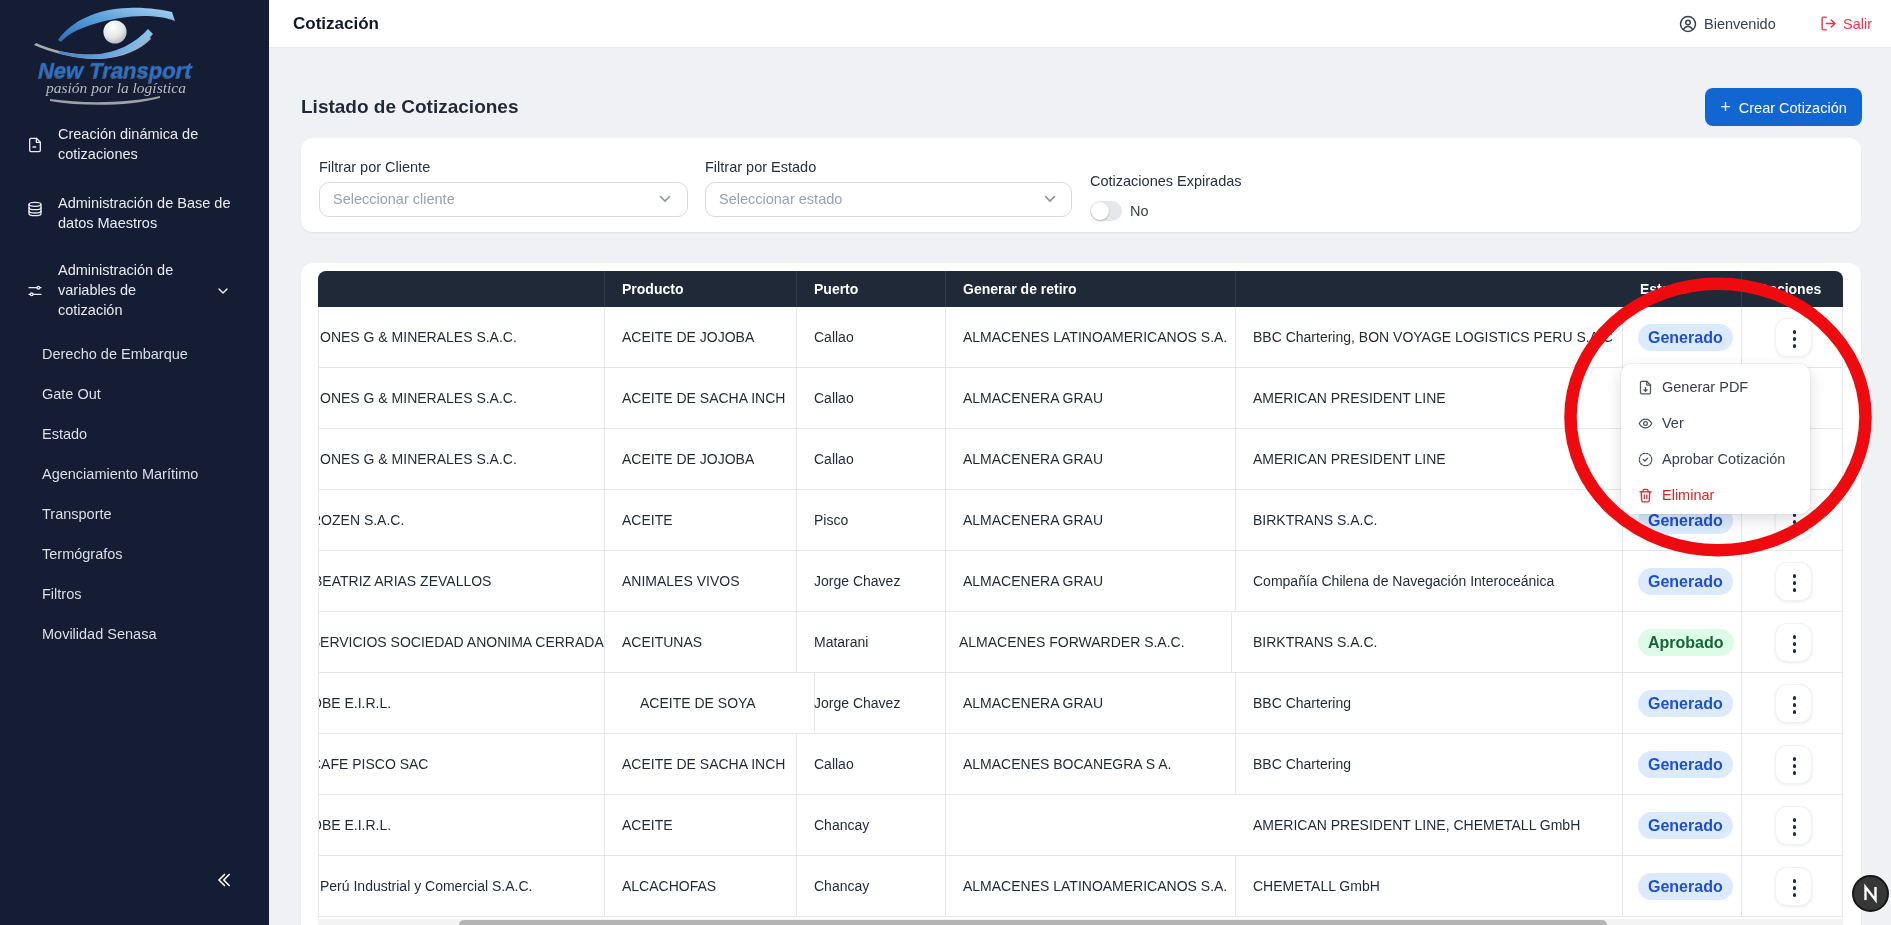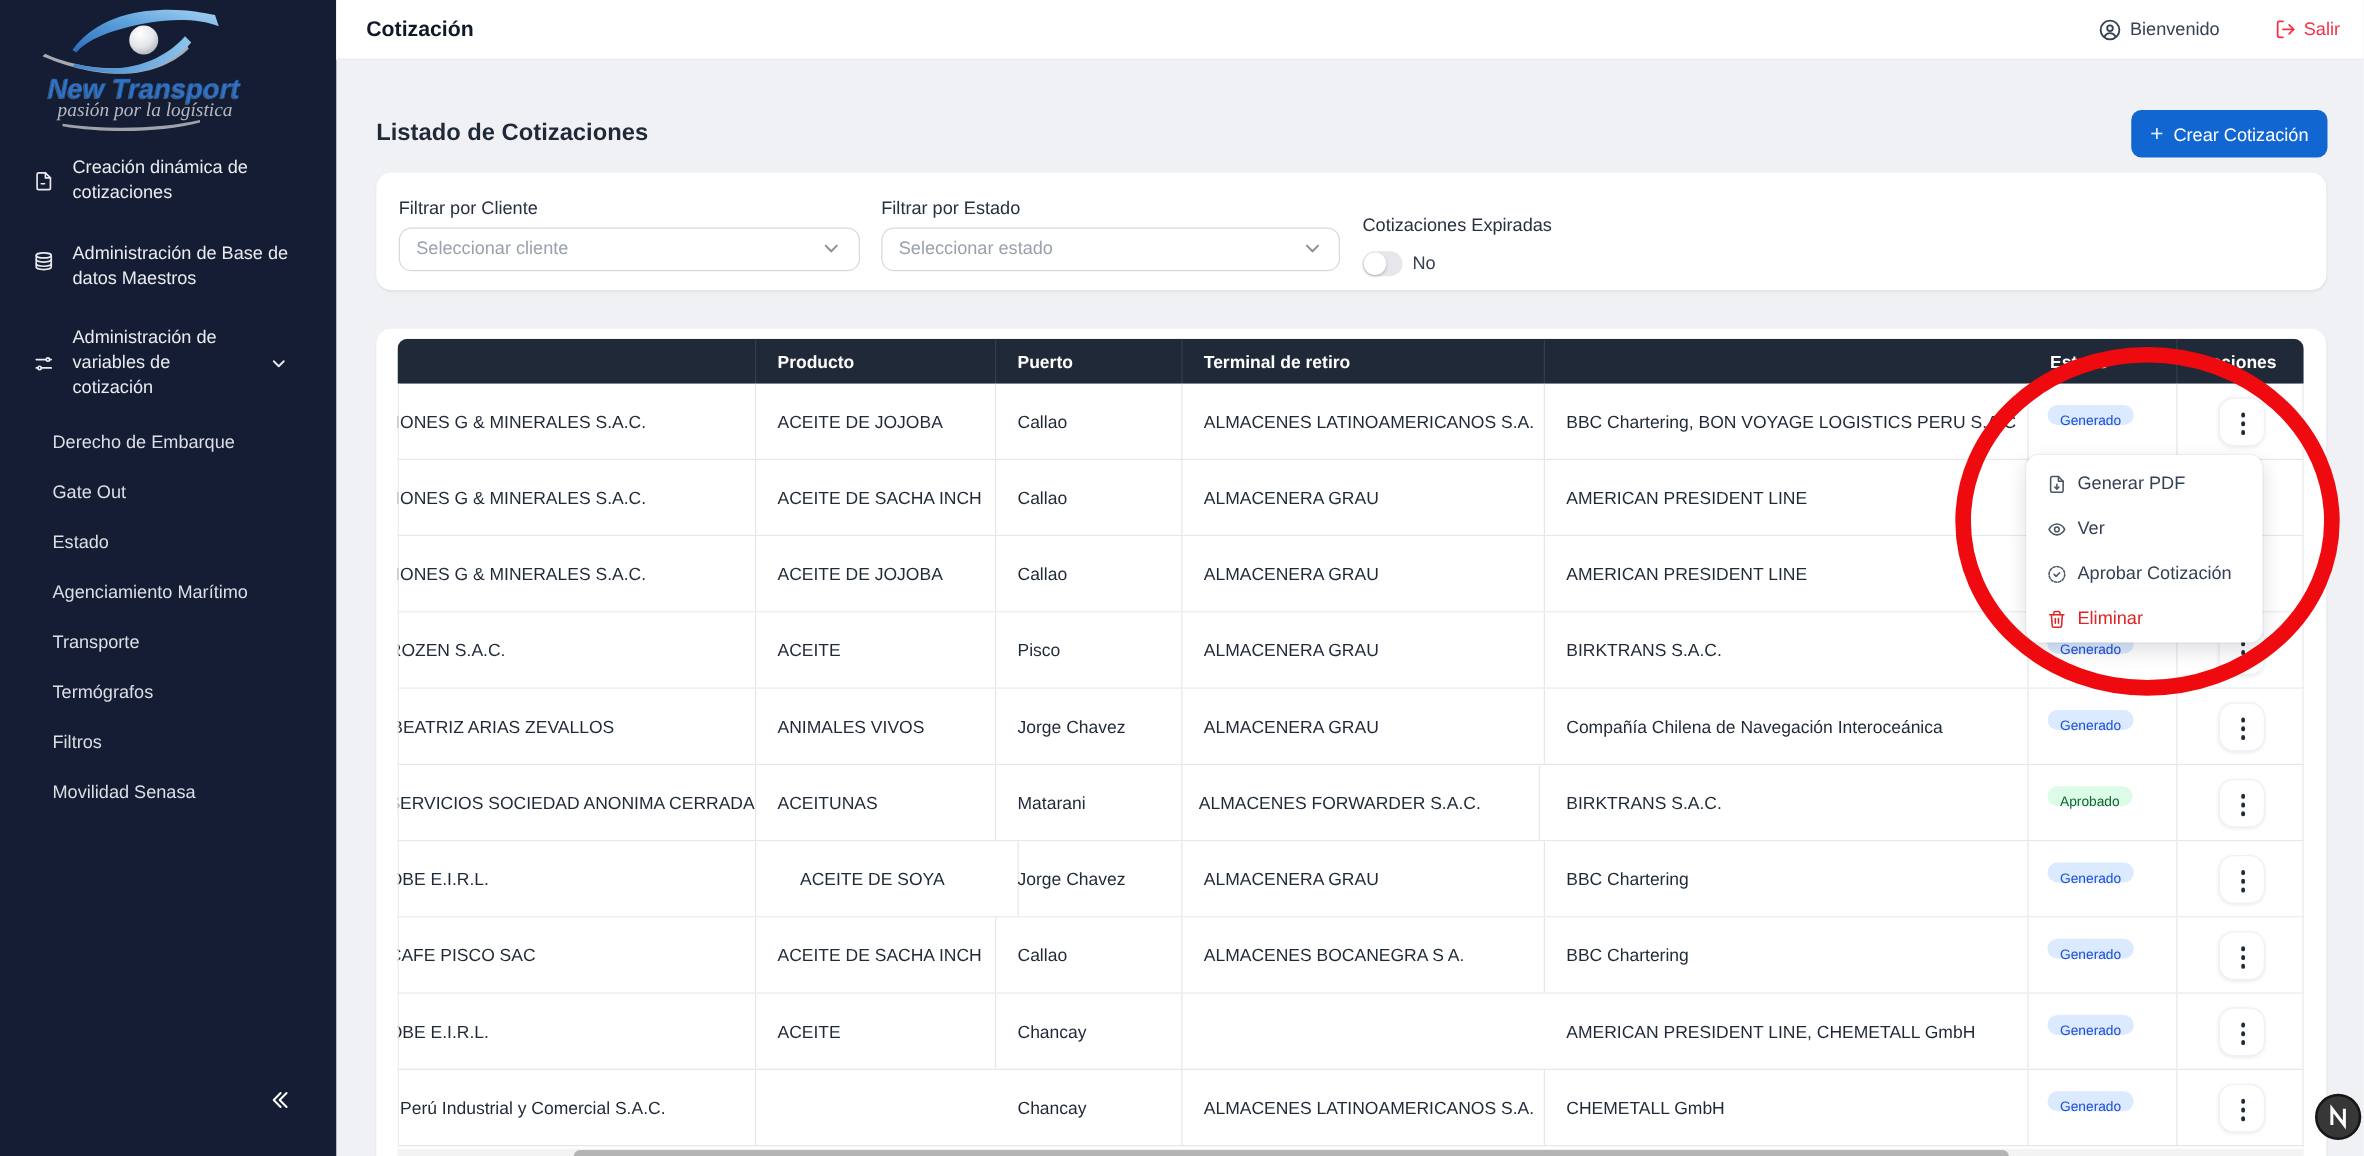--- a/index.html
+++ b/index.html
@@ -29,21 +29,21 @@
   .fselect { position:absolute; top:44px; height:35px; background:#fff; border:1px solid #d6dae0; border-radius:10px; font-size:14.5px; color:#99a1ad; line-height:33px; padding-left:13px; }
   .chev { position:absolute; top:57px; width:12px; height:8px; }
 
   #tablecard { left:301px; top:263px; width:1560px; height:690px; background:#fff; border-radius:12px; box-shadow:0 1px 2px rgba(16,24,40,.06); }
   #tablewrap { position:absolute; left:17px; top:8px; width:1525px; height:647px; overflow:hidden; border-radius:8px 8px 0 0; }
   #thead { position:absolute; left:0; top:0; width:1525px; height:36px; background:#1f2937; }
   .th { position:absolute; top:0; height:36px; line-height:36px; color:#fff; font-weight:bold; font-size:14px; padding-left:17px; border-right:1px solid #323e50; }
   .row { position:absolute; left:0; width:1525px; height:61px; background:#fff; border-bottom:1px solid #e5e7eb; }
   .cell { position:absolute; top:0; height:60px; line-height:60px; font-size:14px; color:#1f2937; border-right:1px solid #e5e7eb; padding-left:17px; overflow:hidden; white-space:nowrap; }
   .cellc { padding-left:0; }
-  .badge { position:absolute; top:17px; left:15px; height:16px; line-height:27px; border-radius:14px; padding:0 10px; font-size:11px; font-weight:normal; }
+  .badge { position:absolute; top:17px; left:15px; height:27px; line-height:27px; border-radius:14px; padding:0 10px; font-size:16px; font-weight:bold; }
   .bgen { background:#dbeafe; color:#1d4ed8; }
   .bapr { background:#dcfce7; color:#166534; }
   .dots { position:absolute; left:33px; top:11px; width:37px; height:39px; background:#fff; border:1px solid #f0f1f4; border-radius:12px; box-shadow:0 1px 3px rgba(16,24,40,.08); }
   .dots span { position:absolute; left:16.5px; width:3.5px; height:3.5px; border-radius:50%; background:#1f2937; }
 
   #menu { left:1621px; top:364px; width:189px; height:150px; background:#fff; border-radius:10px; box-shadow:0 6px 16px rgba(16,24,40,.14), 0 0 0 1px rgba(16,24,40,.04); z-index:5; }
   .mitem { position:absolute; left:0; width:189px; height:36px; font-size:14.5px; color:#344154; line-height:36px; }
   .mitem svg { position:absolute; left:17px; top:11px; }
   .mitem .mtxt { position:absolute; left:41px; }
 
@@ -171,21 +171,21 @@
   <div class="abs" style="left:790px;top:64px;width:18px;height:18px;border-radius:50%;background:#fff;box-shadow:0 1px 2px rgba(0,0,0,.25);"></div>
   <div class="abs" style="left:829px;top:63px;font-size:14.5px;color:#374151;line-height:20px;">No</div>
 </div>
 
 <div class="abs" id="tablecard">
   <div id="tablewrap">
     <div id="thead">
       <div class="th" style="left:0;width:287px;"></div>
       <div class="th" style="left:287px;width:192px;">Producto</div>
       <div class="th" style="left:479px;width:149px;">Puerto</div>
-      <div class="th" style="left:628px;width:290px;">Terminal de retiro</div>
+      <div class="th" style="left:628px;width:290px;">Generar de retiro</div>
       <div class="th" style="left:1305px;width:119px;">Estado</div>
       <div class="th" style="left:1424px;width:101px;border-right:none;">Acciones</div>
     </div>
 
     <div id="rows">
         <div class="row" style="top:36px;">
     <div class="cell cellc" style="left:0;width:287px;"><span style="display:inline-block;margin-left:-54px;">INVERSIONES G &amp; MINERALES S.A.C.</span></div>
     <div class="cell" style="left:287px;width:192px;">ACEITE DE JOJOBA</div>
     <div class="cell" style="left:479px;width:149px;">Callao</div>
     <div class="cell" style="left:628px;width:290px;">ALMACENES LATINOAMERICANOS S.A.</div>
@@ -315,20 +315,21 @@
     <div class="cell" style="left:1424px;width:101px;border-right:none;">
             <div class="dots">
               <span style="top:11px;"></span>
               <span style="top:18px;"></span>
               <span style="top:25px;"></span>
             </div>
           </div>
   </div>
         <div class="row" style="top:585px;">
     <div class="cell cellc" style="left:0;width:287px;"><span style="display:inline-block;margin-left:2px;">Perú Industrial y Comercial S.A.C.</span></div>
+    <div class="cell" style="left:287px;width:192px;">ALCACHOFAS</div>
     <div class="cell" style="left:479px;width:149px;">Chancay</div>
     <div class="cell" style="left:628px;width:290px;">ALMACENES LATINOAMERICANOS S.A.</div>
     <div class="cell" style="left:918px;width:387px;">CHEMETALL GmbH</div>
     <div class="cell" style="left:1305px;width:119px;">
             <span class="badge bgen">Generado</span>
           </div>
     <div class="cell" style="left:1424px;width:101px;border-right:none;">
             <div class="dots">
               <span style="top:11px;"></span>
               <span style="top:18px;"></span>

